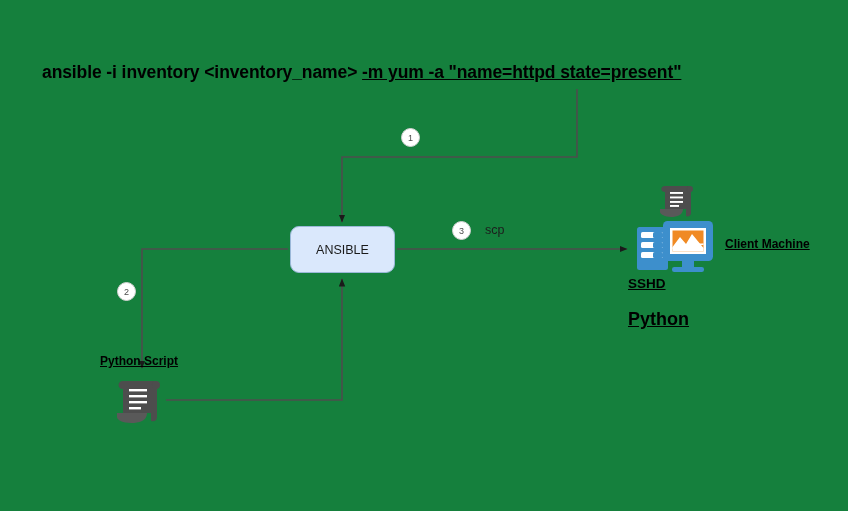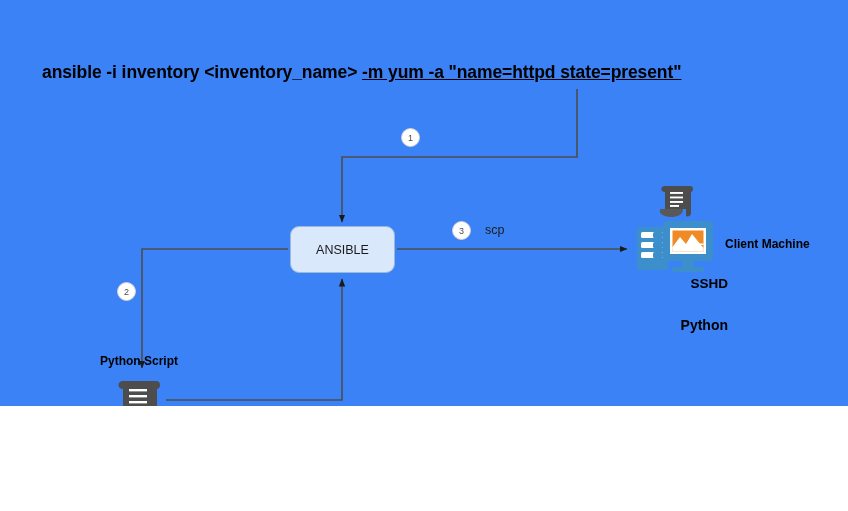--- a/index.html
+++ b/index.html
@@ -7,22 +7,22 @@
     padding: 0;
     background: #ffffff;
   }
   body {
     font-family: "Liberation Sans", sans-serif;
     -webkit-font-smoothing: antialiased;
   }
   #canvas {
     position: relative;
     width: 848px;
-    height: 406px;
-    background: #3b82f6;
+    height: 511px;
+    background: #15803d;
     overflow: hidden;
   }
   #edges {
     position: absolute;
     left: 0;
     top: 0;
     width: 848px;
     height: 511px;
   }
 
@@ -85,26 +85,27 @@
   }
   #label-scp { left: 485px; top: 223px; }
 
   
   .node-label {
     position: absolute;
     font-size: 12px;
     font-weight: bold;
     color: #000000;
     white-space: nowrap;
-    text-align: right;
+    text-align: left;
+    text-decoration: underline;
   }
   #label-python-script { left: 100px; top: 354px; }
   #label-client-machine { left: 725px; top: 237px; }
   #label-sshd { left: 628px; top: 276px; width: 100px; font-size: 13.5px; }
-  #label-python { left: 628px; top: 317px; width: 100px; font-size: 14px; }
+  #label-python { left: 628px; top: 309px; width: 100px; font-size: 18px; }
 
   
   .icon {
     position: absolute;
   }
   #icon-python-script { left: 113px; top: 377px; width: 55px; height: 47px; }
   #icon-client-scroll { left: 657px; top: 183px; width: 42px; height: 36px; }
   #icon-client-computer { left: 636px; top: 219px; width: 78px; height: 58px; }
 </style>
 </head>

